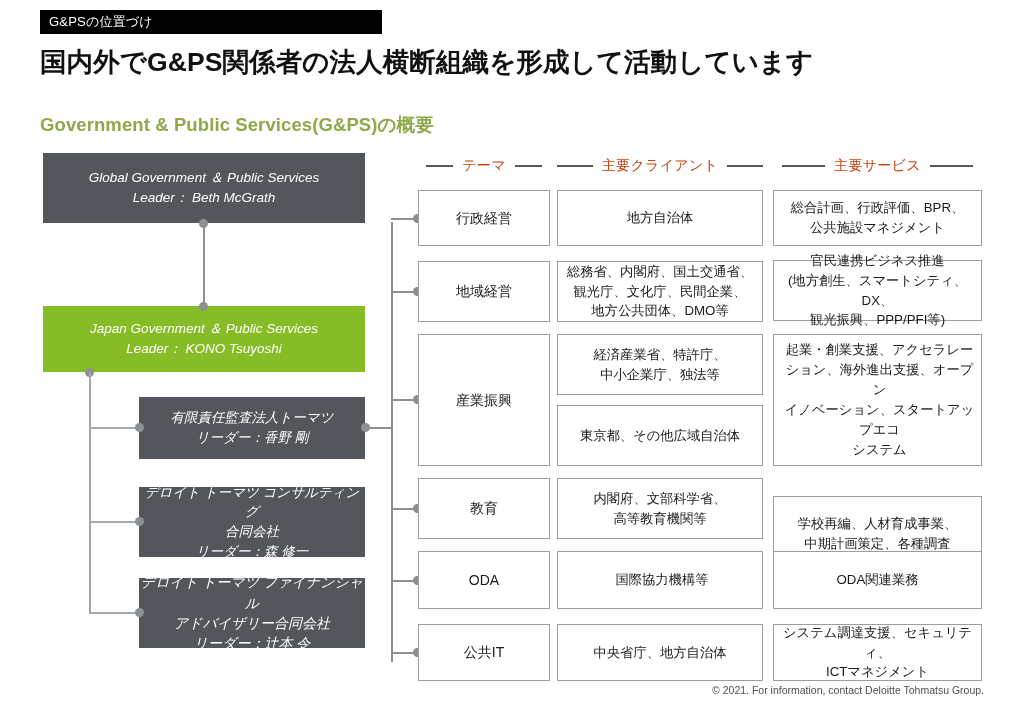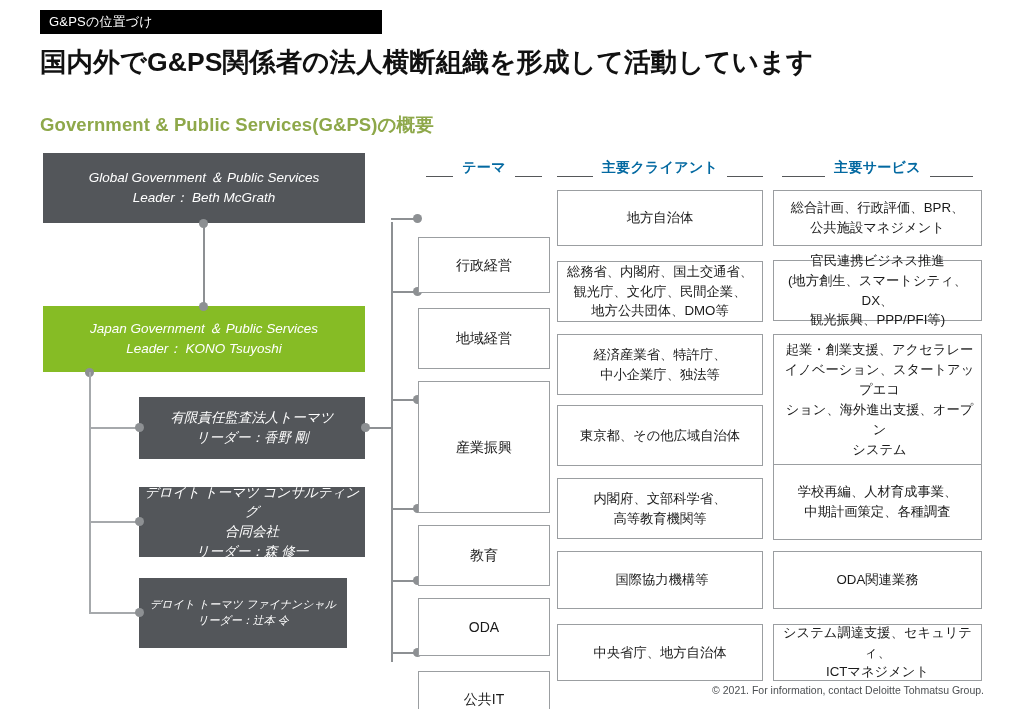--- a/index.html
+++ b/index.html
@@ -81,22 +81,22 @@
   }
   .box-tohmatsu {
     left: 139px; top: 397px;  width: 226px; height: 62px;
     font-size: 13.5px;
   }
   .box-consulting {
     left: 139px; top: 487px;  width: 226px; height: 70px;
     font-size: 13.5px;
   }
   .box-financial {
-    left: 139px; top: 578px;  width: 208px; height: 70px;
-    font-size: 11px;
+    left: 139px; top: 578px;  width: 226px; height: 70px;
+    font-size: 14px;
   }
 
   
   .line-v {
     position: absolute;
     width: 2px;
     background: #8d9093;
   }
   .line-h {
     position: absolute;
@@ -112,26 +112,26 @@
     border-radius: 50%;
     background: #8d9093;
   }
 
   
   .col-head {
     position: absolute;
     top: 155px;
     height: 22px;
     display: flex;
-    align-items: flex-end;
+    align-items: center;
     justify-content: center;
     gap: 9px;
     font-size: 14px;
-    color: #0369a1;
-    font-weight: bold;
+    color: #c2410c;
+    font-weight: normal;
   }
   .col-head .dash {
     display: block;
     height: 1.5px;
     background: #555759;
   }
   .col-head .dash.s { width: 27px; }
   .col-head .dash.m { width: 43px; }
   .col-head .lbl { white-space: nowrap; letter-spacing: 0.3px; }
 
@@ -142,21 +142,21 @@
     background: #ffffff;
     display: flex;
     align-items: center;
     justify-content: center;
     text-align: center;
     color: #1a1a1a;
     font-size: 13.3px;
     line-height: 1.5;
     padding: 2px 6px;
   }
-  .cell.theme { font-size: 14px; margin-top: 47px; }
+  .cell.theme { font-size: 14px; }
 
   .footer-note {
     position: absolute;
     right: 40px;
     top: 684px;
     font-size: 10.5px;
     color: #4c4f52;
     white-space: nowrap;
   }
 </style>
@@ -198,20 +198,21 @@
     <div>
       <span class="ln">デロイト トーマツ コンサルティング</span>
       <span class="ln">合同会社</span>
       <span class="ln">リーダー：森 修一</span>
     </div>
   </div>
 
   <div class="org-box org-gray box-financial">
     <div>
       <span class="ln">デロイト トーマツ ファイナンシャル</span>
+      <span class="ln">アドバイザリー合同会社</span>
       <span class="ln">リーダー：辻本 令</span>
     </div>
   </div>
 
   <div class="line-v" style="left:203px; top:223px; height:84px;"></div>
   <div class="node-dot" style="left:199px; top:219px;"></div>
   <div class="node-dot" style="left:199px; top:302px;"></div>
 
   <div class="node-dot" style="left:85px; top:368px;"></div>
   <div class="line-v thin" style="left:89px; top:372px; height:241px;"></div>
@@ -303,34 +304,34 @@
     </div>
   </div>
   <div class="cell" style="left:557px; top:405px; width:206px; height:61px;">
     <div>
         <span style="display:block">東京都、その他広域自治体</span>
       </div>
   </div>
   <div class="cell" style="left:773px; top:334px; width:209px; height:132px;padding-left:10px;">
     <div>
       <span style="display:block">起業・創業支援、アクセラレー</span>
+      <span style="display:block">ション、海外進出支援、オープン</span>
       <span style="display:block">イノベーション、スタートアップエコ</span>
-      <span style="display:block">ション、海外進出支援、オープン</span>
       <span style="display:block">システム</span>
     </div>
   </div>
 
   <div class="cell theme" style="left:418px; top:478px; width:132px; height:61px;">教育</div>
   <div class="cell" style="left:557px; top:478px; width:206px; height:61px;">
     <div>
       <span style="display:block">内閣府、文部科学省、</span>
       <span style="display:block">高等教育機関等</span>
     </div>
   </div>
-  <div class="cell" style="left:773px; top:464px; width:209px; height:76px;">
+  <div class="cell" style="left:773px; top:496px; width:209px; height:76px;">
     <div>
       <span style="display:block">学校再編、人材育成事業、</span>
       <span style="display:block">中期計画策定、各種調査</span>
     </div>
   </div>
 
   <div class="cell theme" style="left:418px; top:551px; width:132px; height:58px;">ODA</div>
   <div class="cell" style="left:557px; top:551px; width:206px; height:58px;padding-left:10px;">
     <div>
         <span style="display:block">国際協力機構等</span>

